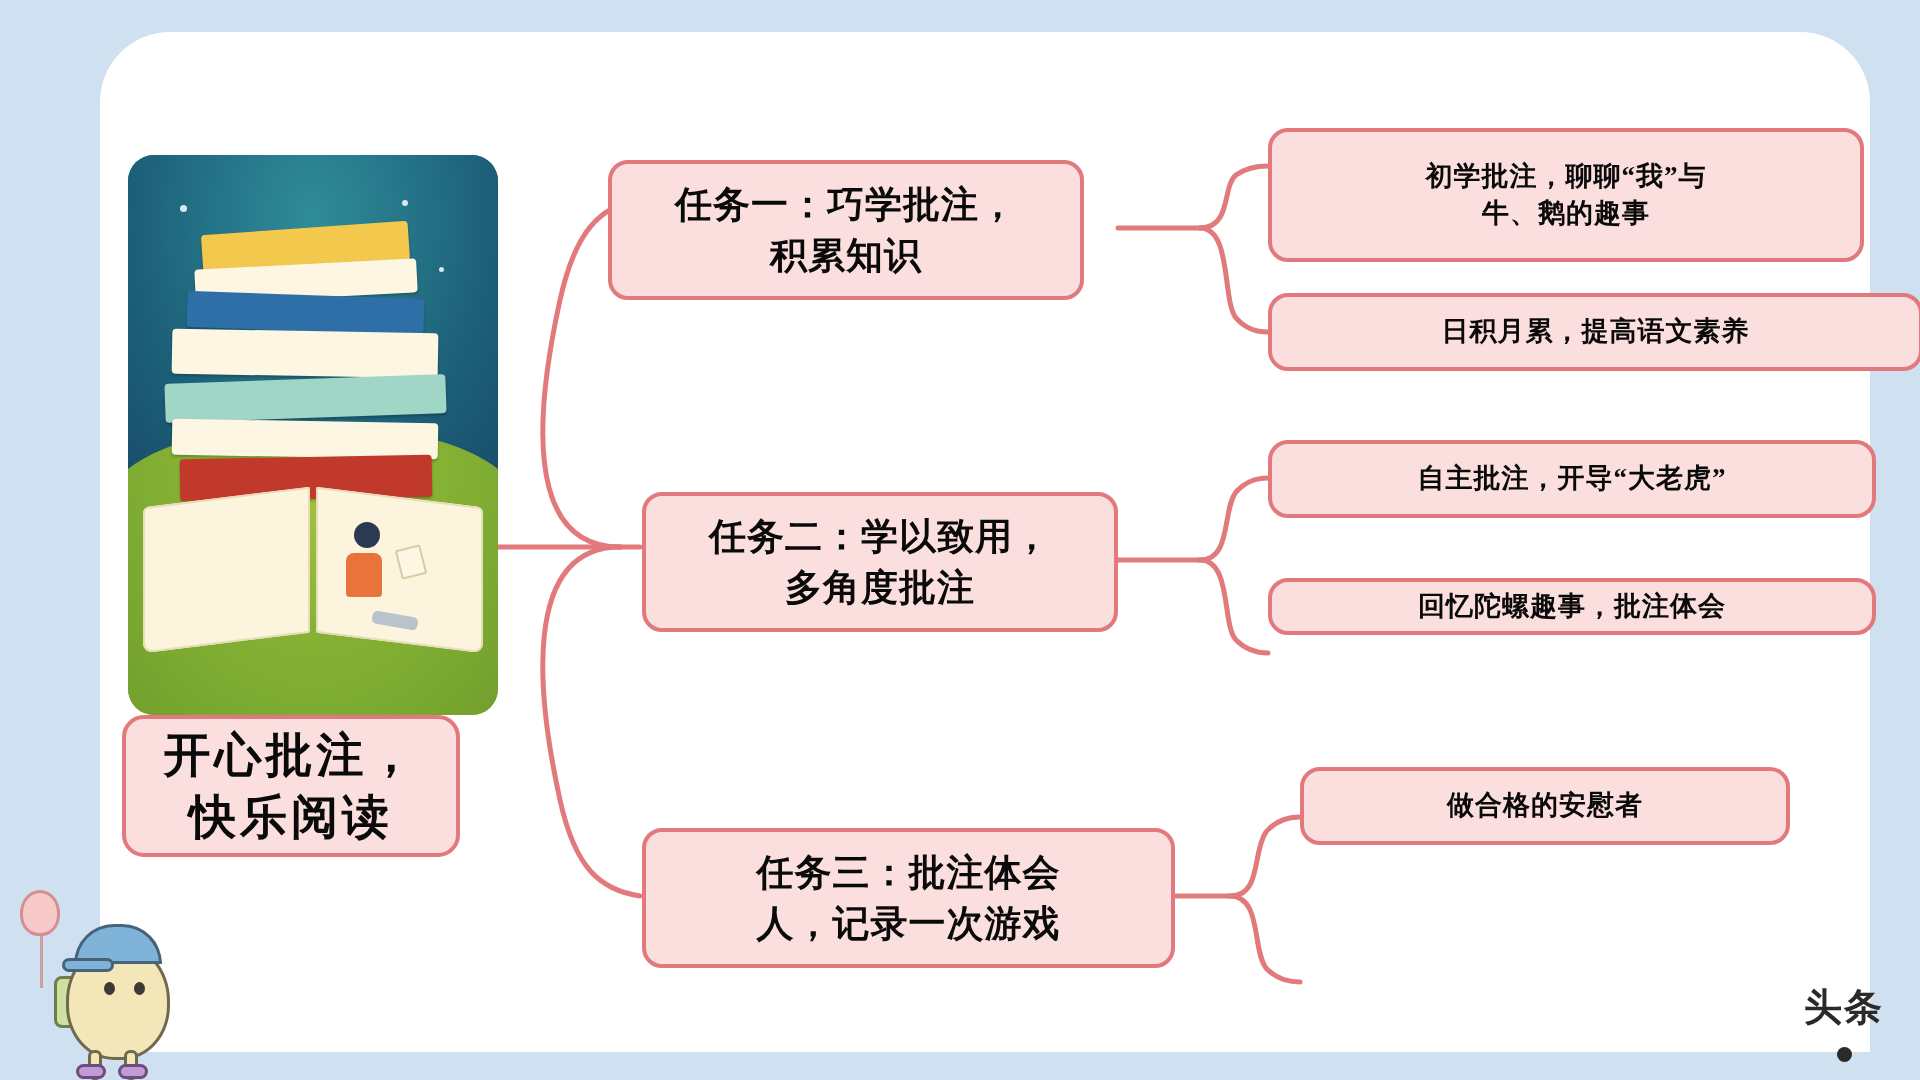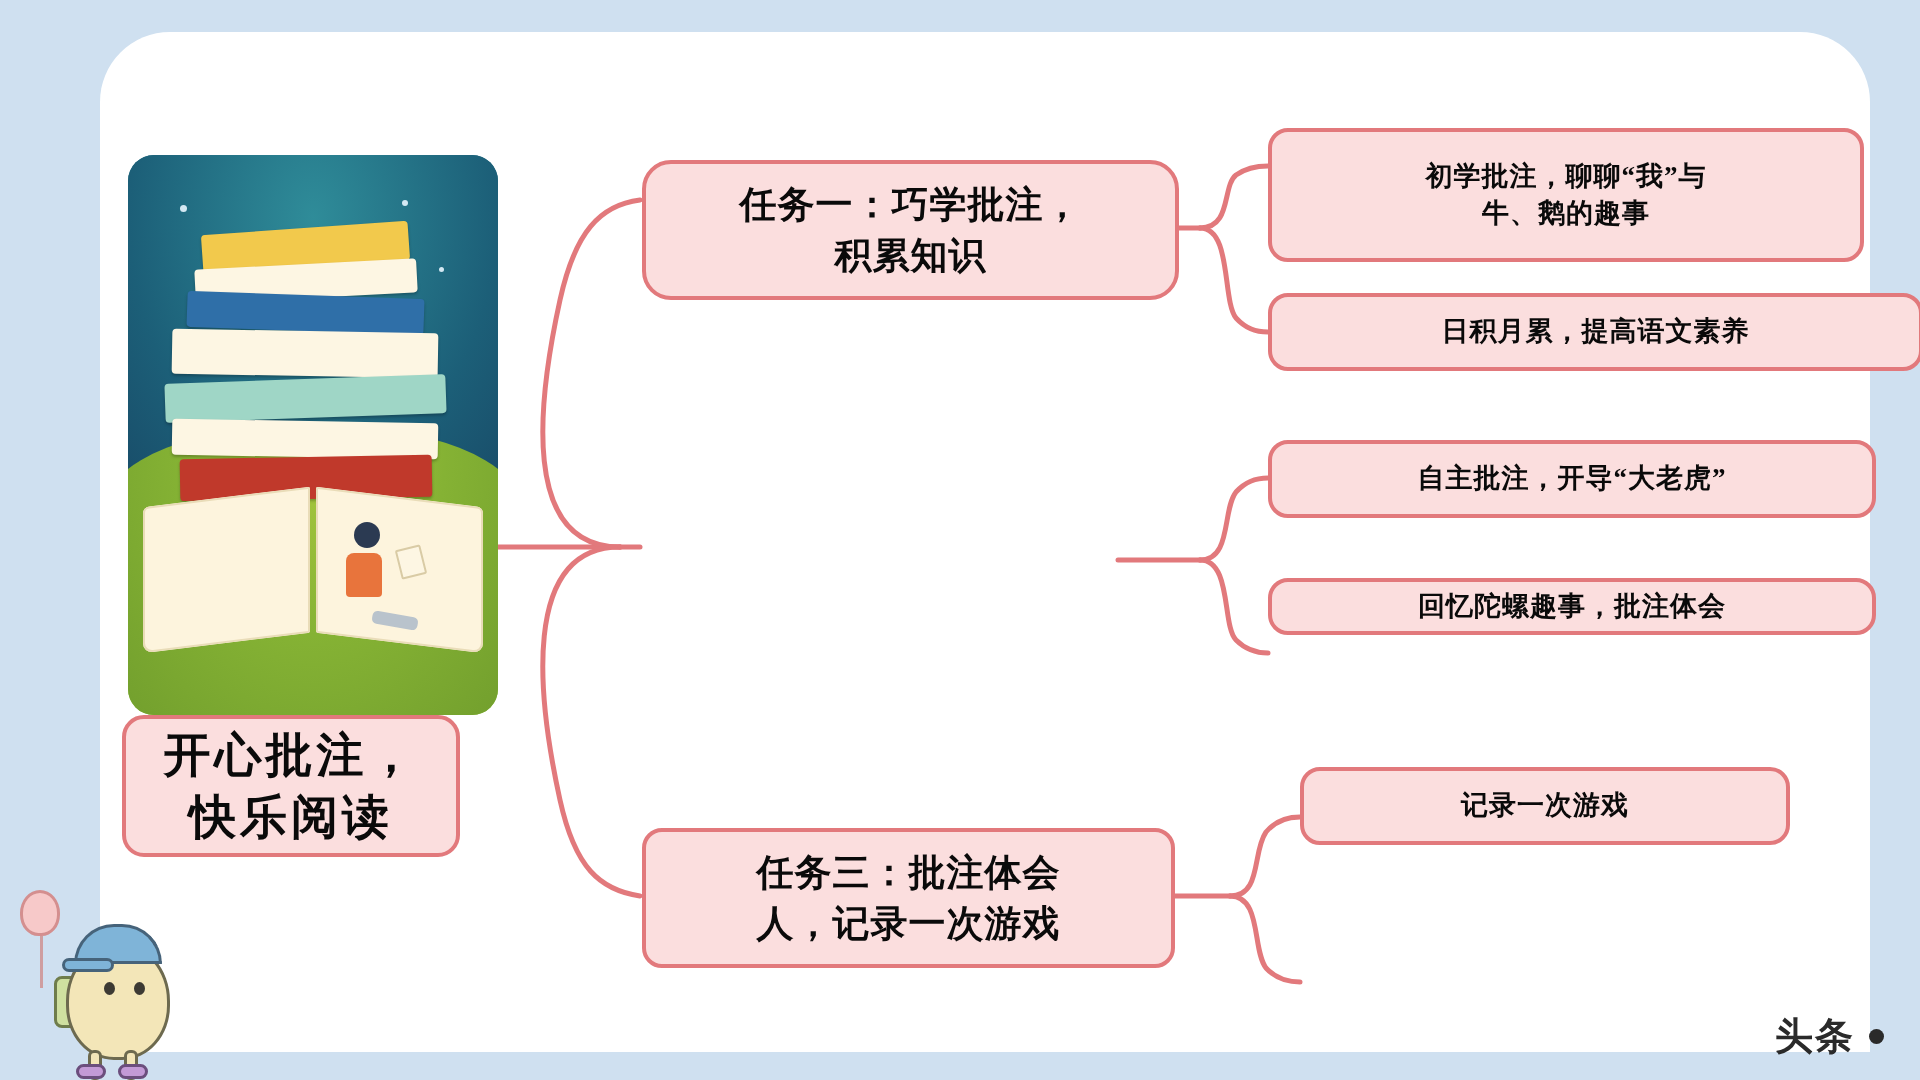--- a/index.html
+++ b/index.html
@@ -90,20 +90,21 @@
     background:#f7c9c9; border:3px solid #d48f8f; border-radius:50% 50% 46% 46%; }
   .m-string { position:absolute; left:22px; top:46px; width:3px; height:52px; background:#cf9ea0; }
 
   
   #watermark {
     position:absolute; right:36px; bottom:18px;
     display:flex; align-items:center; gap:14px;
     font-size:38px; font-weight:700; color:#2a2a2a;
     font-family:"Liberation Sans","DejaVu Sans",sans-serif;
     letter-spacing:2px;
+    flex-direction:column;
   }
   #watermark .dot { width:15px; height:15px; background:#2a2a2a; border-radius:50%; }
 </style>
 </head>
 <body>
 
 <div id="stage">
 
   <div id="canvas"></div>
 
@@ -169,37 +170,39 @@
     <div class="m-eye" style="left:116px;"></div>
     <div class="m-leg" style="left:70px;"></div>
     <div class="m-leg" style="left:106px;"></div>
     <div class="m-shoe" style="left:58px;"></div>
     <div class="m-shoe" style="left:100px;"></div>
   </div>
 
   <div class="node root" style="left:122px; top:715px; width:338px; height:142px;">开心批注，
 快乐阅读</div>
 
-  <div class="node task" style="left:642px; top:160px; width:537px; height:140px;border-radius:29px;">任务一：巧学批注，
+  <div class="node task" style="left:608px; top:160px; width:476px; height:140px;">任务一：巧学批注，
 积累知识</div>
 
   <div class="node leaf" style="left:1268px; top:128px; width:596px; height:134px;">初学批注，聊聊“我”与
 牛、鹅的趣事</div>
 
   <div class="node leaf" style="left:1268px; top:293px; width:655px; height:78px;">日积月累，提高语文素养</div>
 
+  <div class="node task" style="left:642px; top:492px; width:476px; height:140px;">任务二：学以致用，
+多角度批注</div>
 
   <div class="node leaf" style="left:1268px; top:440px; width:608px; height:78px;">自主批注，开导“大老虎”</div>
 
   <div class="node leaf" style="left:1268px; top:578px; width:608px; height:57px;">回忆陀螺趣事，批注体会</div>
 
   <div class="node task" style="left:642px; top:828px; width:533px; height:140px;">任务三：批注体会
 人，记录一次游戏</div>
 
-  <div class="node leaf" style="left:1300px; top:767px; width:490px; height:78px;">记录一次游戏</div>
+  <div class="node leaf" style="left:1300px; top:767px; width:490px; height:78px;">做合格的安慰者</div>
 
 
   <div id="watermark">
     <span>头条</span>
     <span class="dot"></span>
   </div>
 
 </div>
 
 </body></html>

